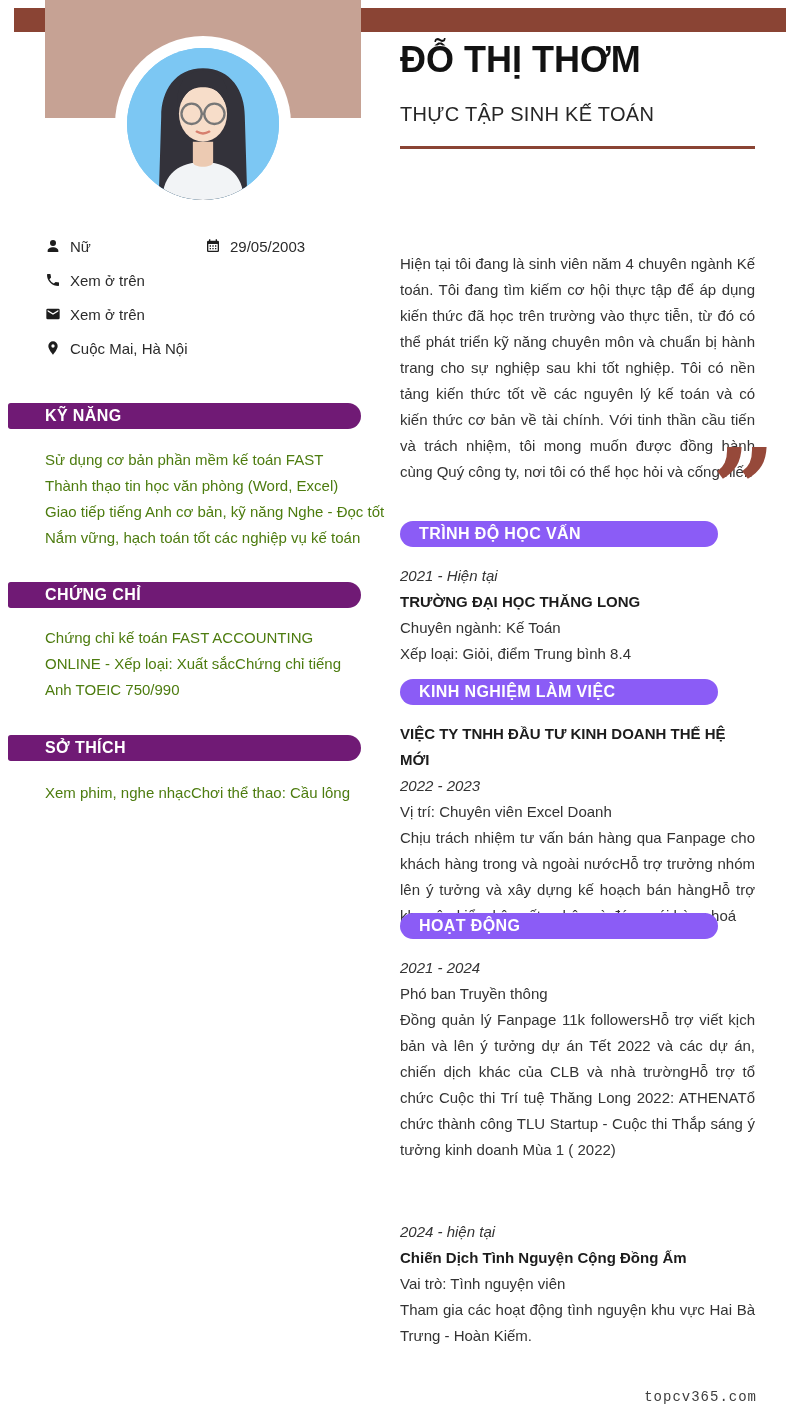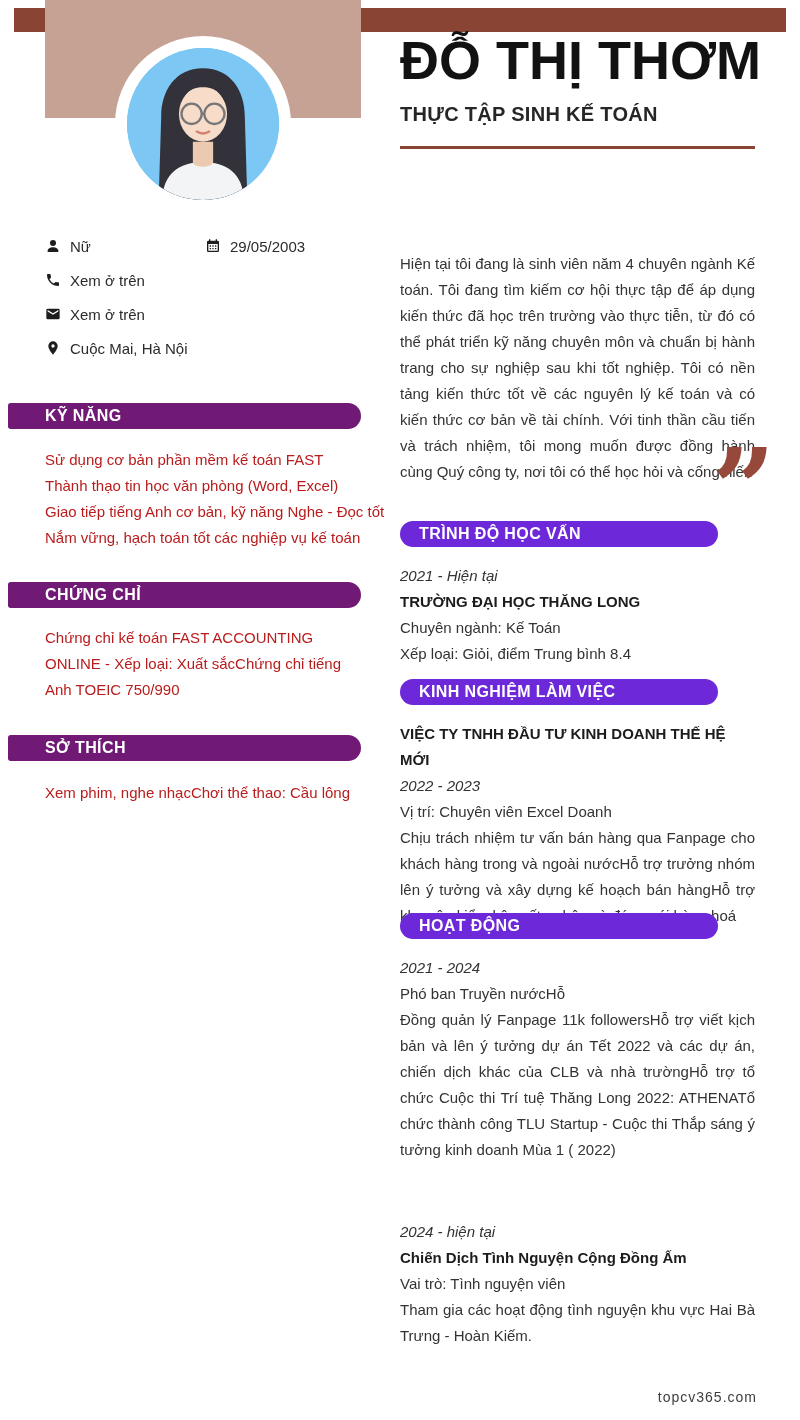--- a/index.html
+++ b/index.html
@@ -18,41 +18,41 @@
   .icn { width:16px; height:16px; margin-right:9px; flex:0 0 16px; }
   .icn svg { width:16px; height:16px; fill:#1d1d1d; display:block; }
   .cell-gender { width:135px; }
 
   .pill-left {
     position:absolute; left:8px; width:353px; height:26px; background:#701a75;
     border-radius:3px 14px 14px 3px; color:#fff; font-weight:bold; font-size:16px;
     line-height:26px; padding-left:37px; box-sizing:border-box; letter-spacing:0.4px;
   }
   .pill-right {
-    width:318px; height:26px; background:#6d28d9; border-radius:14px; color:#fff;
+    width:318px; height:26px; background:#8b5cf6; border-radius:14px; color:#fff;
     font-weight:bold; font-size:16px; line-height:26px; padding-left:19px;
     box-sizing:border-box; letter-spacing:0.4px;
   }
-  .ltext { position:absolute; left:45px; width:310px; font-size:15px; line-height:26px; color:#b91c1c; }
+  .ltext { position:absolute; left:45px; width:310px; font-size:15px; line-height:26px; color:#4d7c0f; }
   .nowrap div { white-space:nowrap; }
 
-  .name { position:absolute; left:400px; top:34px; font-size:54px; line-height:52px; font-weight:bold; color:#121212; }
-  .jobtitle { position:absolute; left:400px; top:103px; font-size:20px; font-weight:bold; color:#262626; letter-spacing:0.3px; }
+  .name { position:absolute; left:400px; top:34px; font-size:36px; line-height:52px; font-weight:bold; color:#121212; }
+  .jobtitle { position:absolute; left:400px; top:103px; font-size:20px; font-weight:normal; color:#262626; letter-spacing:0.3px; }
   .divider { position:absolute; left:400px; top:146px; width:355px; height:3px; background:#8a4434; }
   .summary { position:absolute; left:400px; top:251px; width:355px; font-size:15px; line-height:26px; text-align:justify; color:#333; }
   .quote { position:absolute; left:712px; top:440px; font-family:"DejaVu Serif", serif; font-weight:bold;
            font-size:110px; line-height:100px; color:#96493a; }
 
   .rsection { position:absolute; left:400px; width:355px; }
   .rcontent { margin-top:16px; font-size:15px; line-height:26px; color:#333; }
   .b { font-weight:bold; color:#1c1c1c; }
   .i { font-style:italic; }
   .just { text-align:justify; }
 
-  .footer { position:absolute; top:1389px; right:43px; font-family:Liberation Sans, sans-serif;
+  .footer { position:absolute; top:1389px; right:43px; font-family:Liberation Mono, monospace;
             font-size:14px; color:#3d3d3d; letter-spacing:1px; }
 </style>
 </head>
 <body>
 
 <div class="page">
 
   <div class="topbar"></div>
 
   <div class="tanblock"></div>
@@ -153,21 +153,21 @@
       <div class="i">2022 - 2023</div>
       <div>Vị trí: Chuyên viên Excel Doanh</div>
       <div class="just">Chịu trách nhiệm tư vấn bán hàng qua Fanpage cho khách hàng trong và ngoài nướcHỗ trợ trưởng nhóm lên ý tưởng và xây dựng kế hoạch bán hàngHỗ trợ kho vận kiểm kê xuất - nhập và đóng gói hàng hoá</div>
     </div>
   </div>
 
   <div class="rsection" style="top:913px">
     <div class="pill-right">HOẠT ĐỘNG</div>
     <div class="rcontent">
       <div class="i">2021 - 2024</div>
-      <div>Phó ban Truyền nướcHỗ</div>
+      <div>Phó ban Truyền thông</div>
       <div class="just">Đồng quản lý Fanpage 11k followersHỗ trợ viết kịch bản và lên ý tưởng dự án Tết 2022 và các dự án, chiến dịch khác của CLB và nhà trườngHỗ trợ tổ chức Cuộc thi Trí tuệ Thăng Long 2022: ATHENATổ chức thành công TLU Startup - Cuộc thi Thắp sáng ý tưởng kinh doanh Mùa 1 ( 2022)</div>
     </div>
   </div>
 
   <div class="rsection" style="top:1203px">
     <div class="rcontent">
       <div class="i">2024 - hiện tại</div>
       <div class="b">Chiến Dịch Tình Nguyện Cộng Đồng Ấm</div>
       <div>Vai trò: Tình nguyện viên</div>
       <div class="just">Tham gia các hoạt động tình nguyện khu vực Hai Bà Trưng - Hoàn Kiếm.</div>

